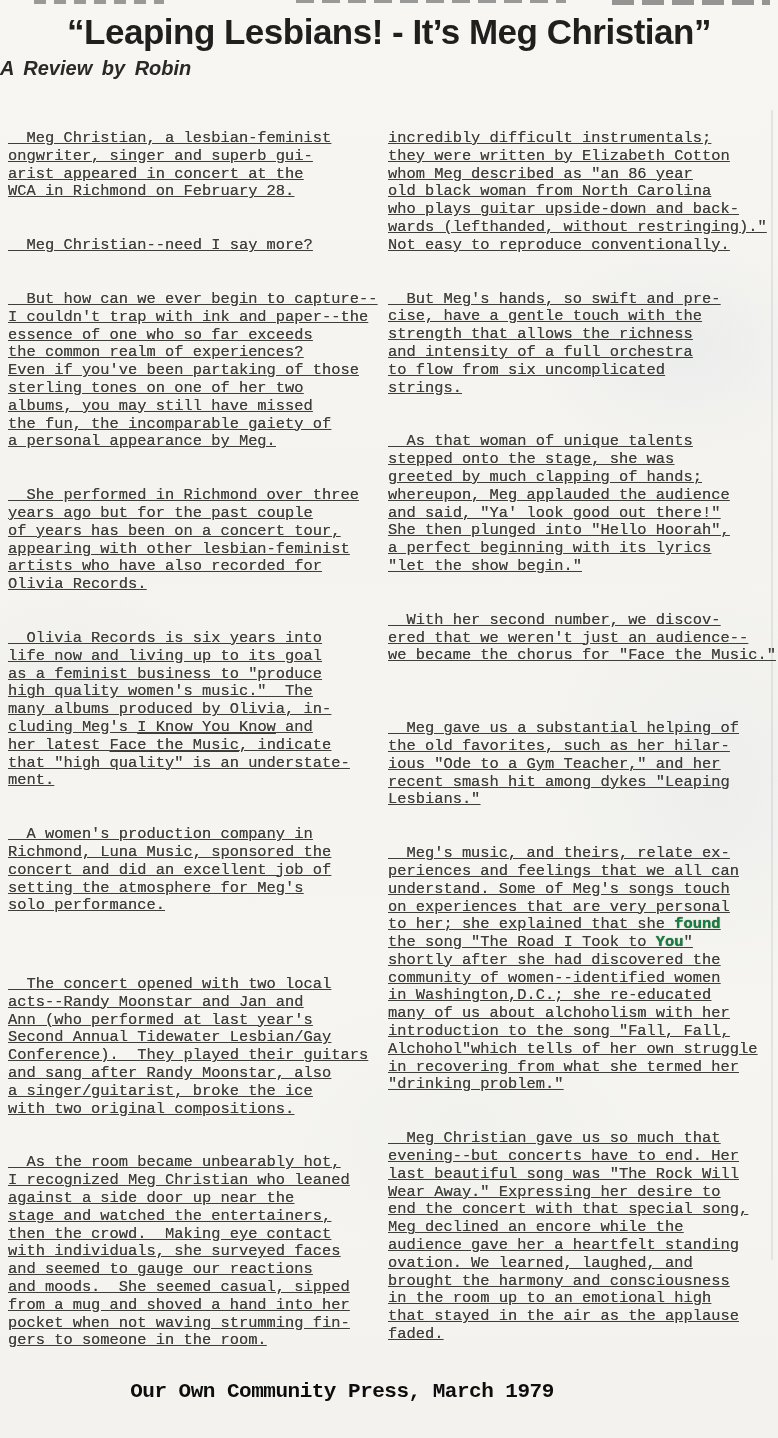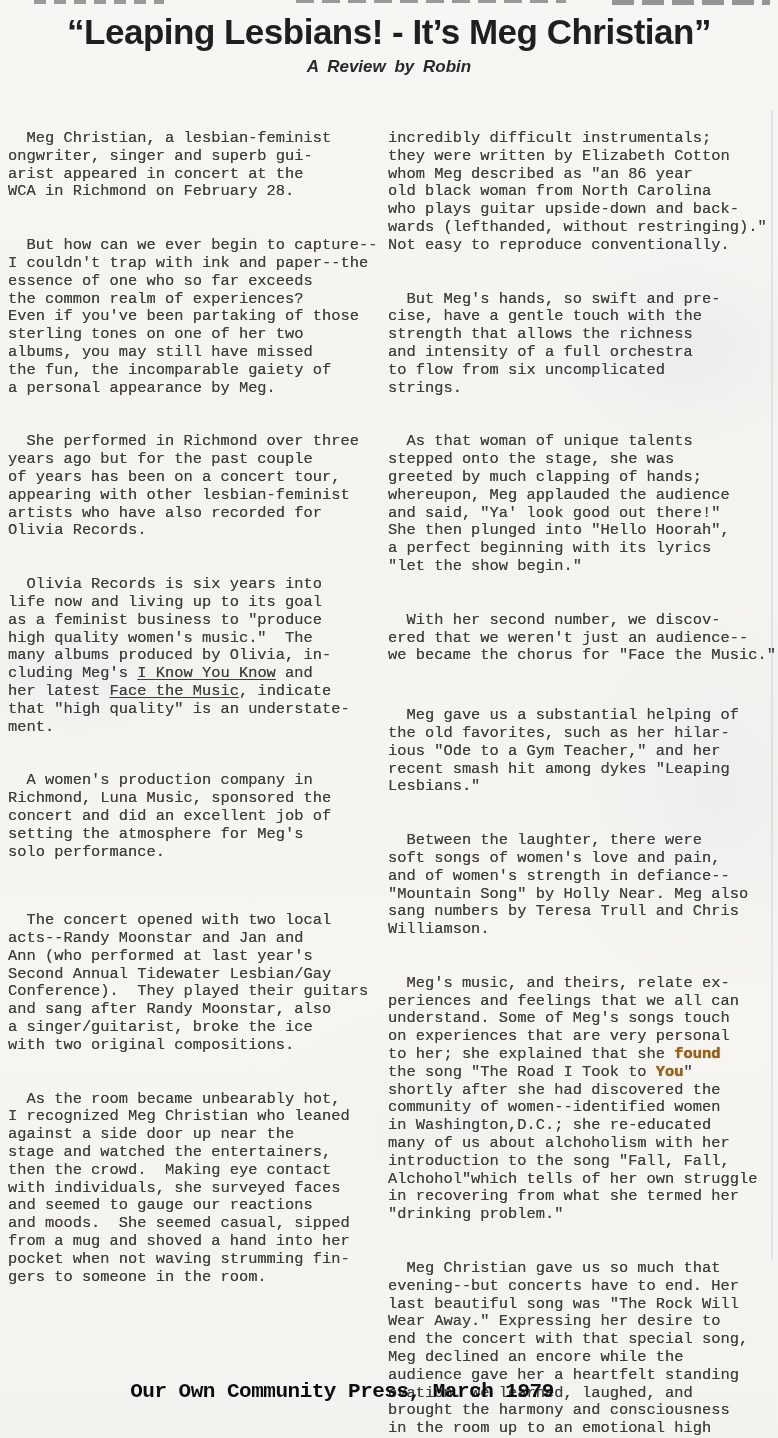--- a/index.html
+++ b/index.html
@@ -33,44 +33,44 @@
 
   .title {
     position: absolute; top: 12px; left: 0; width: 778px;
     margin: 0; text-align: center;
     font-family: "Liberation Sans", sans-serif;
     font-weight: bold; font-size: 35px; letter-spacing: -0.5px;
     color: #201f1d;
   }
   .byline {
     position: absolute; top: 57px; left: 0; width: 778px;
-    text-align: center;
     font-family: "Liberation Sans", sans-serif;
-    font-style: italic; font-weight: bold; font-size: 17px;
+    font-style: italic; font-weight: bold; font-size: 20px;
     word-spacing: 4px; color: #2a2927;
   }
   .columns {
     position: absolute; top: 94px; left: 8px; width: 766px;
     display: flex;
   }
   .col { white-space: pre; }
   .col.left  { width: 380px; flex: 0 0 380px; }
   .col.right { flex: 1; }
   .col p {
     margin: 0;
     font-family: "Liberation Mono", "DejaVu Sans Mono", monospace;
     font-size: 15.4px; line-height: 17.8px;
     color: #403e3b;
     text-shadow: 0 0 0.6px rgba(64,62,59,0.75);
     white-space: pre;
-  }
-  .col p.gap-before { margin-top: 15px; }
-  .col p.small-gap-before { margin-top: 6px; }
+    text-decoration: underline;
+  }
+  .col p.gap-before { margin-top: 25px; }
+  .col p.small-gap-before { margin-top: 19px; }
   .u { text-decoration: underline; text-underline-offset: 2px; }
-  .b { font-weight: bold; color: #a16207; text-shadow: 0 0 0.9px rgba(43,41,39,0.9); }
+  .b { font-weight: bold; color: #15803d; text-shadow: 0 0 0.9px rgba(43,41,39,0.9); }
   .footer {
     position: absolute; top: 1380px; left: 0; width: 684px;
     text-align: center;
     font-family: Liberation Mono, monospace;
     font-weight: bold; font-size: 21px; letter-spacing: -0.5px;
     color: #0d0d0d;
   }
 </style>
 </head>
 <body>
@@ -84,20 +84,21 @@
 
   <h1 class="title">“Leaping Lesbians! - It’s Meg Christian”</h1>
   <div class="byline">A Review by Robin</div>
 
   <div class="columns">
     <div class="col left">
       <p>  Meg Christian, a lesbian-feminist
 ongwriter, singer and superb gui-
 arist appeared in concert at the
 WCA in Richmond on February 28.</p>
+      <p>  Meg Christian--need I say more?</p>
       <p>  But how can we ever begin to capture--
 I couldn't trap with ink and paper--the
 essence of one who so far exceeds
 the common realm of experiences?
 Even if you've been partaking of those
 sterling tones on one of her two
 albums, you may still have missed
 the fun, the incomparable gaiety of
 a personal appearance by Meg.</p>
       <p>  She performed in Richmond over three
@@ -164,26 +165,20 @@
 a perfect beginning with its lyrics
 "let the show begin."</p>
       <p>  With her second number, we discov-
 ered that we weren't just an audience--
 we became the chorus for "Face the Music."</p>
       <p class="small-gap-before">  Meg gave us a substantial helping of
 the old favorites, such as her hilar-
 ious "Ode to a Gym Teacher," and her
 recent smash hit among dykes "Leaping
 Lesbians."</p>
-      <p>  Between the laughter, there were
-soft songs of women's love and pain,
-and of women's strength in defiance--
-"Mountain Song" by Holly Near. Meg also
-sang numbers by Teresa Trull and Chris
-Williamson.</p>
       <p><span>  Meg's music, and theirs, relate ex-
 periences and feelings that we all can
 understand. Some of Meg's songs touch
 on experiences that are very personal
 to her; she explained that she </span><span class="b">found</span><span>
 the song "The Road I Took to </span><span class="b">You</span><span>"
 shortly after she had discovered the
 community of women--identified women
 in Washington,D.C.; she re-educated
 many of us about alchoholism with her

